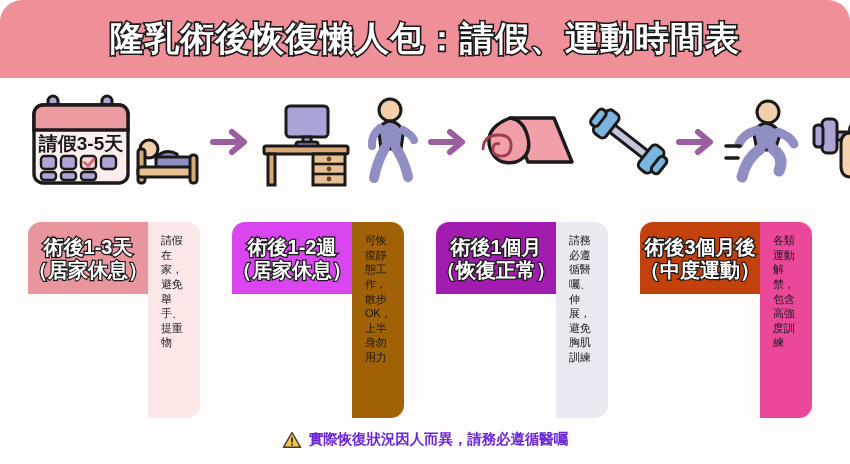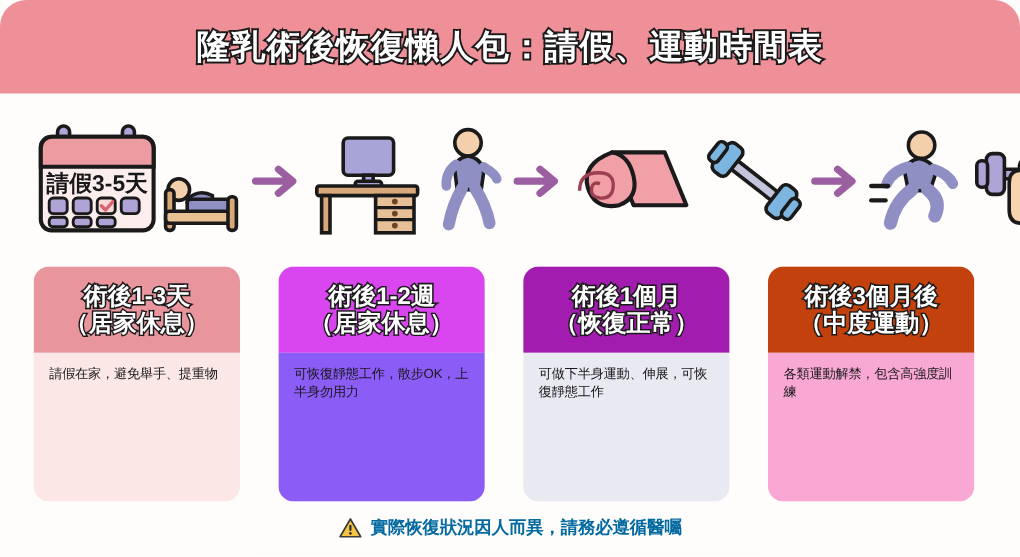--- a/index.html
+++ b/index.html
@@ -24,39 +24,38 @@
     left: 0; top: 0;
     width: 850px;
     height: 78px;
     background: #ef8f98;
     border-radius: 22px 22px 0 0;
     display: flex;
     align-items: center;
     justify-content: center;
   }
   #banner-title {
-    font-size: 28px;
+    font-size: 34px;
     font-weight: bold;
     letter-spacing: 1px;
     color: #ffffff;
     white-space: nowrap;
     -webkit-text-stroke: 3.2px #1a1a1a;
     paint-order: stroke fill;
     text-shadow: 0 0 0 #1a1a1a;
   }
 
   
   #icon-row {
     position: absolute;
     left: 0; top: 92;
     top: 92px;
     width: 850px;
     height: 118px;
     display: flex;
-    align-items: center;
     justify-content: space-between;
     padding: 0 26px;
     box-sizing: border-box;
   }
   .icon-group {
     display: flex;
     align-items: center;
     justify-content: center;
     gap: 4px;
     height: 100px;
@@ -79,21 +78,21 @@
     height: 196px;
     display: flex;
     gap: 32px;
   }
   .card {
     width: 172px;
     flex: none;
     border-radius: 13px;
     overflow: hidden;
     display: flex;
-    flex-direction: column;
+    flex-direction: row;
   }
   .card-header {
     height: 72px;
     display: flex;
     flex-direction: column;
     align-items: center;
     justify-content: center;
     box-sizing: border-box;
     padding-top: 2px;
   }
@@ -136,21 +135,21 @@
     top: 430px;
     width: 850px;
     display: flex;
     align-items: center;
     justify-content: center;
     gap: 7px;
   }
   #footer-text {
     font-size: 14.5px;
     font-weight: bold;
-    color: #0369a1;
+    color: #6d28d9;
     letter-spacing: -0.1px;
   }
 </style>
 </head>
 <body>
 
 <div id="page">
 
   <div id="banner">
     <div id="banner-title">隆乳術後恢復懶人包：請假、運動時間表</div>
@@ -278,41 +277,41 @@
       <div class="card-body" style="background:#fbe8e6">
         <div class="card-body-text">請假在家，避免舉手、提重物</div>
       </div>
     </div>
 
     <div class="card">
       <div class="card-header" style="background:#d946ef">
         <div class="card-header-main">術後1-2週</div>
         <div class="card-header-sub">（居家休息）</div>
       </div>
-      <div class="card-body" style="background:#8b5cf6">
+      <div class="card-body" style="background:#a16207">
         <div class="card-body-text">可恢復靜態工作，散步OK，上半身勿用力</div>
       </div>
     </div>
 
     <div class="card">
       <div class="card-header" style="background:#a21caf">
         <div class="card-header-main">術後1個月</div>
         <div class="card-header-sub">（恢復正常）</div>
       </div>
       <div class="card-body" style="background:#e9e9f2">
-        <div class="card-body-text">可做下半身運動、伸展，可恢復靜態工作</div>
+        <div class="card-body-text">請務必遵循醫囑、伸展，避免胸肌訓練</div>
       </div>
     </div>
 
     <div class="card">
       <div class="card-header" style="background:#c2410c">
         <div class="card-header-main">術後3個月後</div>
         <div class="card-header-sub">（中度運動）</div>
       </div>
-      <div class="card-body" style="background:#f9a8d4">
+      <div class="card-body" style="background:#ec4899">
         <div class="card-body-text">各類運動解禁，包含高強度訓練</div>
       </div>
     </div>
 
   </div>
 
   <div id="footer">
     <svg width="20" height="18" viewBox="0 0 20 18">
       <path d="M10 1.5 L18.6 16.3 H1.4 Z" fill="#f5c443" stroke="#3a3a3a" stroke-width="1.4" stroke-linejoin="round"></path>
       <rect x="9.1" y="6.2" width="1.8" height="5.4" rx="0.9" fill="#2b2b2b"></rect>

